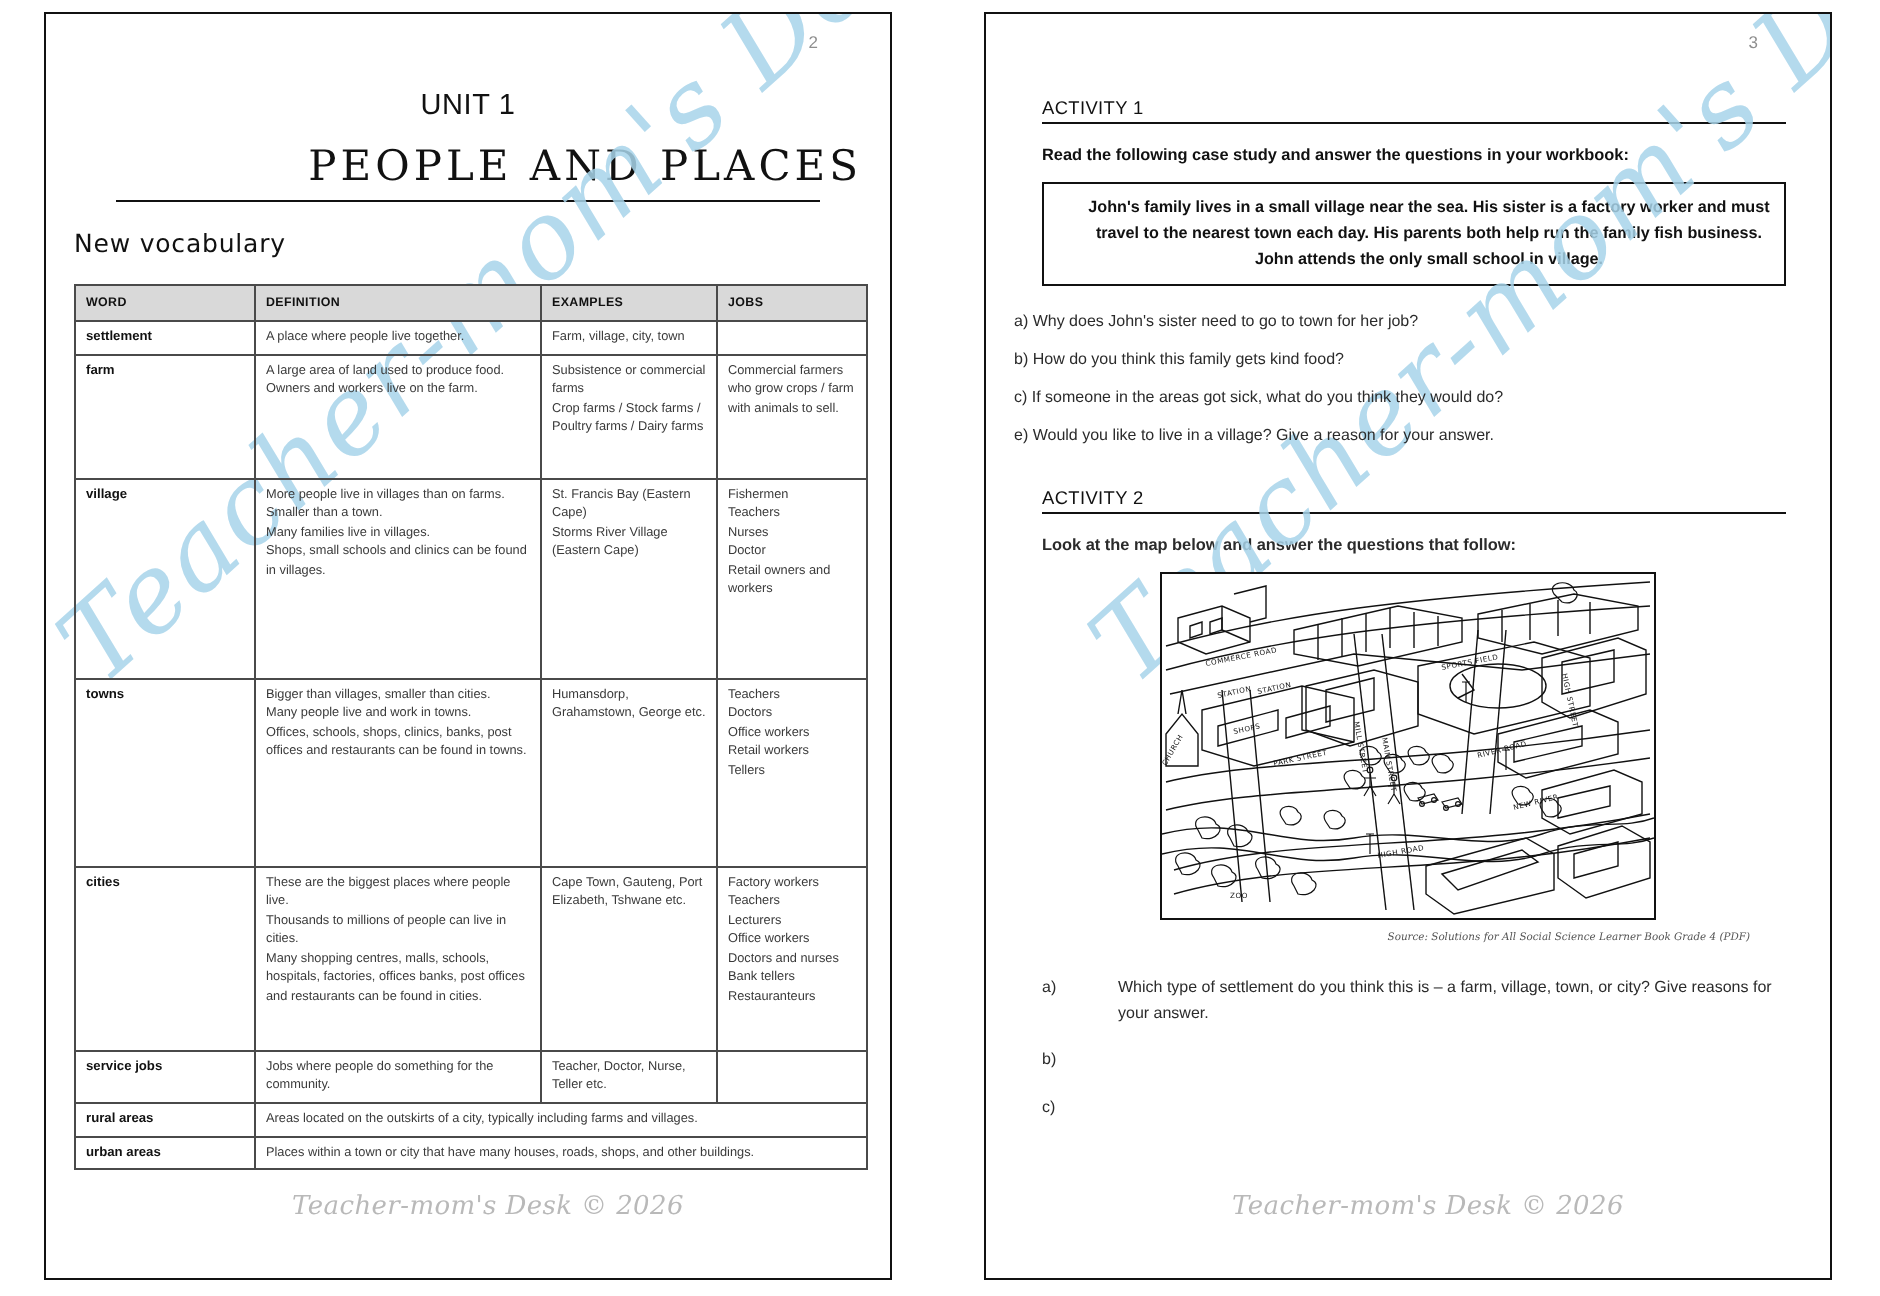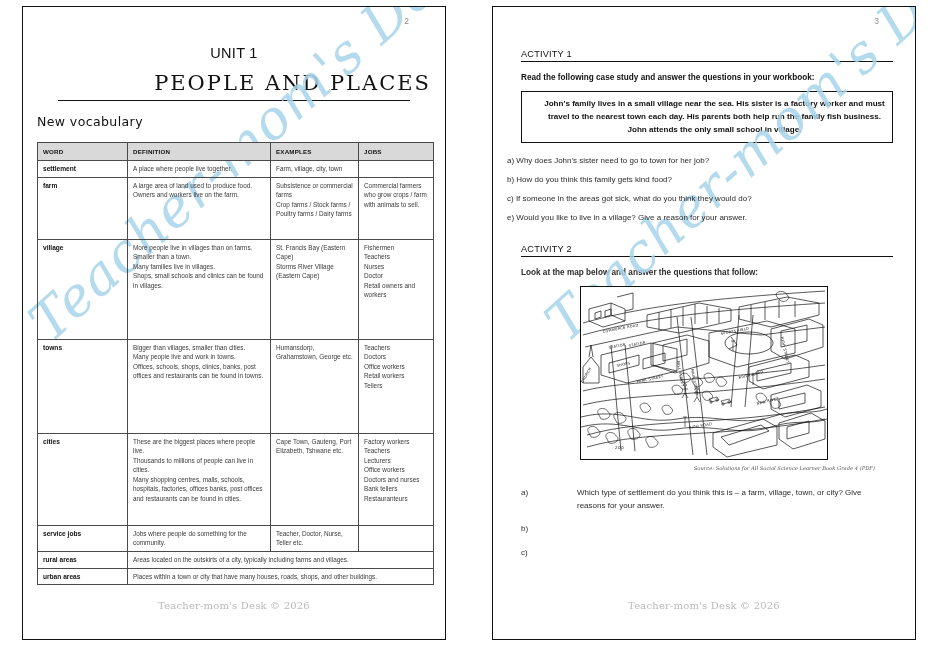--- a/index.html
+++ b/index.html
@@ -208,21 +208,21 @@
   .q2-row {
     display: flex;
     font-size: 8px;
     color: #2b2b2b;
     margin-bottom: 11px;
     line-height: 1.55;
     position: relative;
     z-index: 6;
   }
   .q2-label { width: 38px; flex: none; }
-  .q2-text  { flex: 1; padding-right: 14px; margin-left: 18px; }
+  .q2-text  { flex: 1; padding-right: 14px; }
 
   
   .map-wrap {
     margin: 9px 0 0 0;
     text-align: center;
     position: relative;
     z-index: 6;
   }
   .map-frame {
     display: inline-block;
@@ -236,25 +236,26 @@
     font-style: italic;
     font-size: 5.2px;
     color: #555;
     margin: 2px 26px 0 0;
   }
 
   
   .footer {
     position: absolute;
     bottom: 28px;
-    left: 0;
+    left: 10px;
     width: 100%;
     text-align: center;
     font-family: "DejaVu Serif", serif;
-    font-size: 10px;
+    font-style: italic;
+    font-size: 13px;
     color: #b9b9b9;
     letter-spacing: .2px;
   }
 </style>
 </head>
 <body>
 
 <div id="root">
 
   <div class="page page-left">

